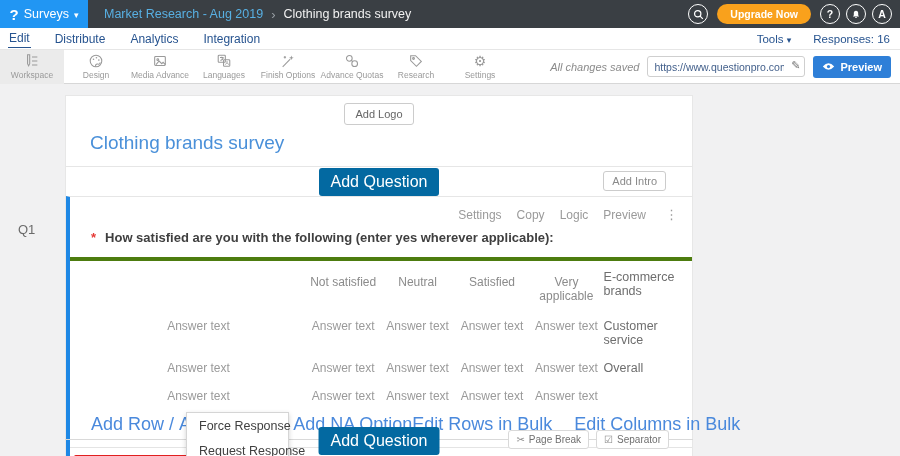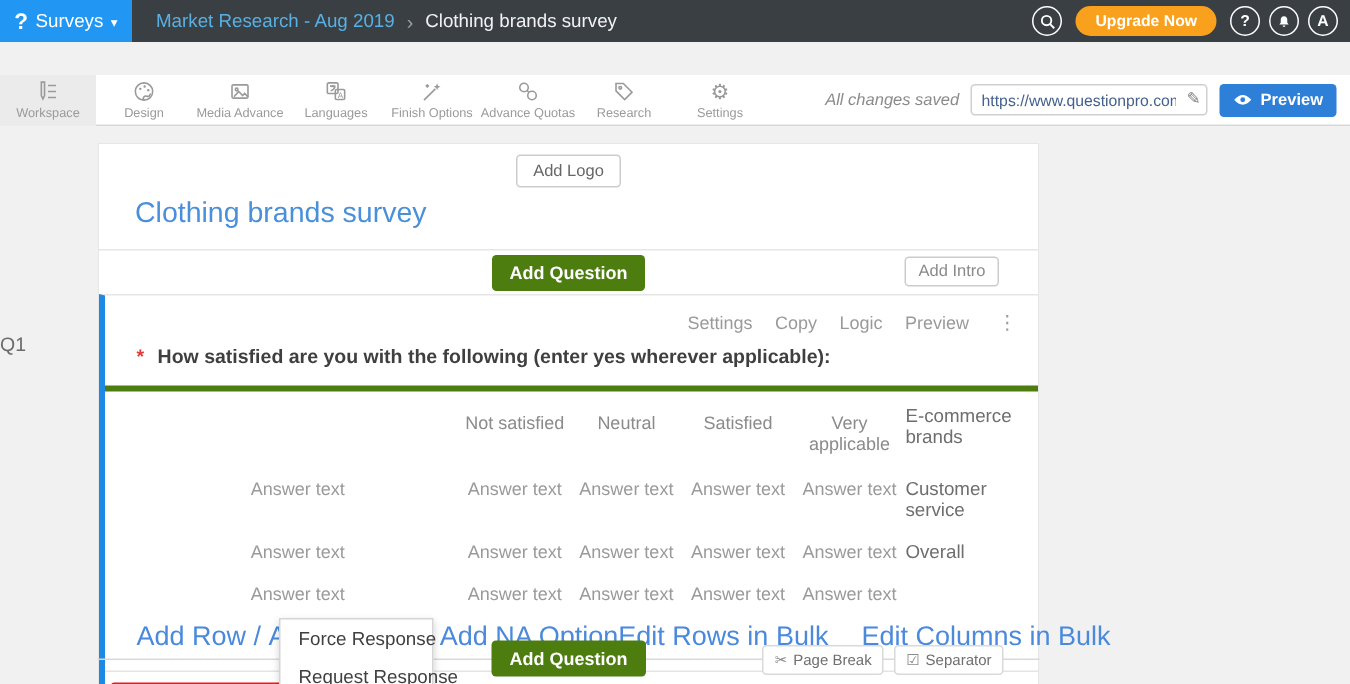--- a/index.html
+++ b/index.html
@@ -44,29 +44,29 @@
   .tb-right { margin-left:auto; display:flex; align-items:center; gap:8px; padding-right:9px; }
   .saved { font-style:italic; font-size:11px; color:#8b8b8b; }
   .url-wrap { position:relative; }
   .url-input { width:158px; height:21px; border:1px solid #cfcfcf; border-radius:3px; background:#fff; font-size:10.5px;
     color:#44618c; padding:0 20px 0 6px; font-family:inherit; }
   .url-pencil { position:absolute; right:5px; top:3px; font-size:11px; color:#777; cursor:pointer; }
   .preview-btn { background:#2e7fd8; color:#fff; border:none; border-radius:3px; height:22px; padding:0 9px; font-size:11px;
     font-weight:bold; display:flex; align-items:center; gap:5px; cursor:pointer; font-family:inherit; }
 
   
-  .q-number { position:absolute; left:0; top:222px; font-size:13px; color:#6b6b6b; }
+  .q-number { position:absolute; left:18px; top:222px; font-size:13px; color:#6b6b6b; }
 
   .card { position:absolute; left:65px; top:95px; width:628px; background:#fff; border:1px solid #e7e7e7; }
   .logo-row { height:29px; display:flex; justify-content:center; padding-top:7px; }
   .btn-ghost { background:#fff; border:1px solid #ccc; border-radius:3px; color:#666; font-size:11px; padding:3px 10px;
     cursor:pointer; font-family:inherit; white-space:nowrap; }
   .survey-title { font-size:19px; font-weight:normal; color:#4a90d9; padding:7px 0 12px 24px; border-bottom:1px solid #e6e6e6; }
   .intro-row { position:relative; height:29px; display:flex; justify-content:center; align-items:center; }
-  .btn-primary { background:#4d7c0f; color:#fff; border:none; border-radius:3px; font-size:12px; font-weight:bold;
+  .btn-primary { background:#0369a1; color:#fff; border:none; border-radius:3px; font-size:16px; font-weight:normal;
     padding:5px 12px; cursor:pointer; font-family:inherit; }
   .add-intro { position:absolute; right:26px; top:4px; color:#8a8a8a; padding:3px 8px; }
 
   .question { border-top:1px solid #e6e6e6; border-left:4px solid #1e88e5; }
   .q-actions { display:flex; justify-content:flex-end; align-items:center; gap:15px; padding:10px 14px 6px; font-size:12px; color:#9a9a9a; }
   .q-actions span { cursor:pointer; }
   .q-actions .kebab { font-size:13px; margin-left:4px; }
   .q-text { padding:2px 14px 12px 21px; font-size:13px; font-weight:bold; color:#3f3f3f; border-bottom:4px solid #4d7c0f; }
   .req { color:#e53935; margin-right:9px; font-size:13px; }
 
@@ -129,20 +129,30 @@
       <button class="circle-btn">?</button>
       <button class="circle-btn">
         <svg width="10" height="11" viewBox="0 0 16 16">
             <path d="M8 2 C5.5 2 4.5 4 4.5 6 L4.5 9 L3 11 L13 11 L11.5 9 L11.5 6 C11.5 4 10.5 2 8 2 Z M6.5 12 A1.5 1.5 0 0 0 9.5 12 Z" fill="#fff"></path>
           </svg>
       </button>
       <button class="circle-btn">A</button>
     </div>
   </header>
 
+  <nav class="subnav">
+    <span class="tab active">Edit</span>
+    <span class="tab">Distribute</span>
+    <span class="tab">Analytics</span>
+    <span class="tab">Integration</span>
+    <div class="sn-right">
+      <span class="tools"><span>Tools</span> <span class="caret">▾</span></span>
+      <span>Responses: 16</span>
+    </div>
+  </nav>
 
   <div class="toolbar">
     <div class="tool-tile active">
       <svg width="16" height="16" viewBox="0 0 18 18" fill="none" stroke="#9a9a9a" stroke-width="1.2">
           <path d="M4 2v10l1.2 2.5 1.2-2.5V2z"></path>
           <path d="M9 4.5h6M9 9h6M9 13.5h6"></path>
         </svg>
       <span class="t-label">Workspace</span>
     </div>
     <div class="tool-tile">

